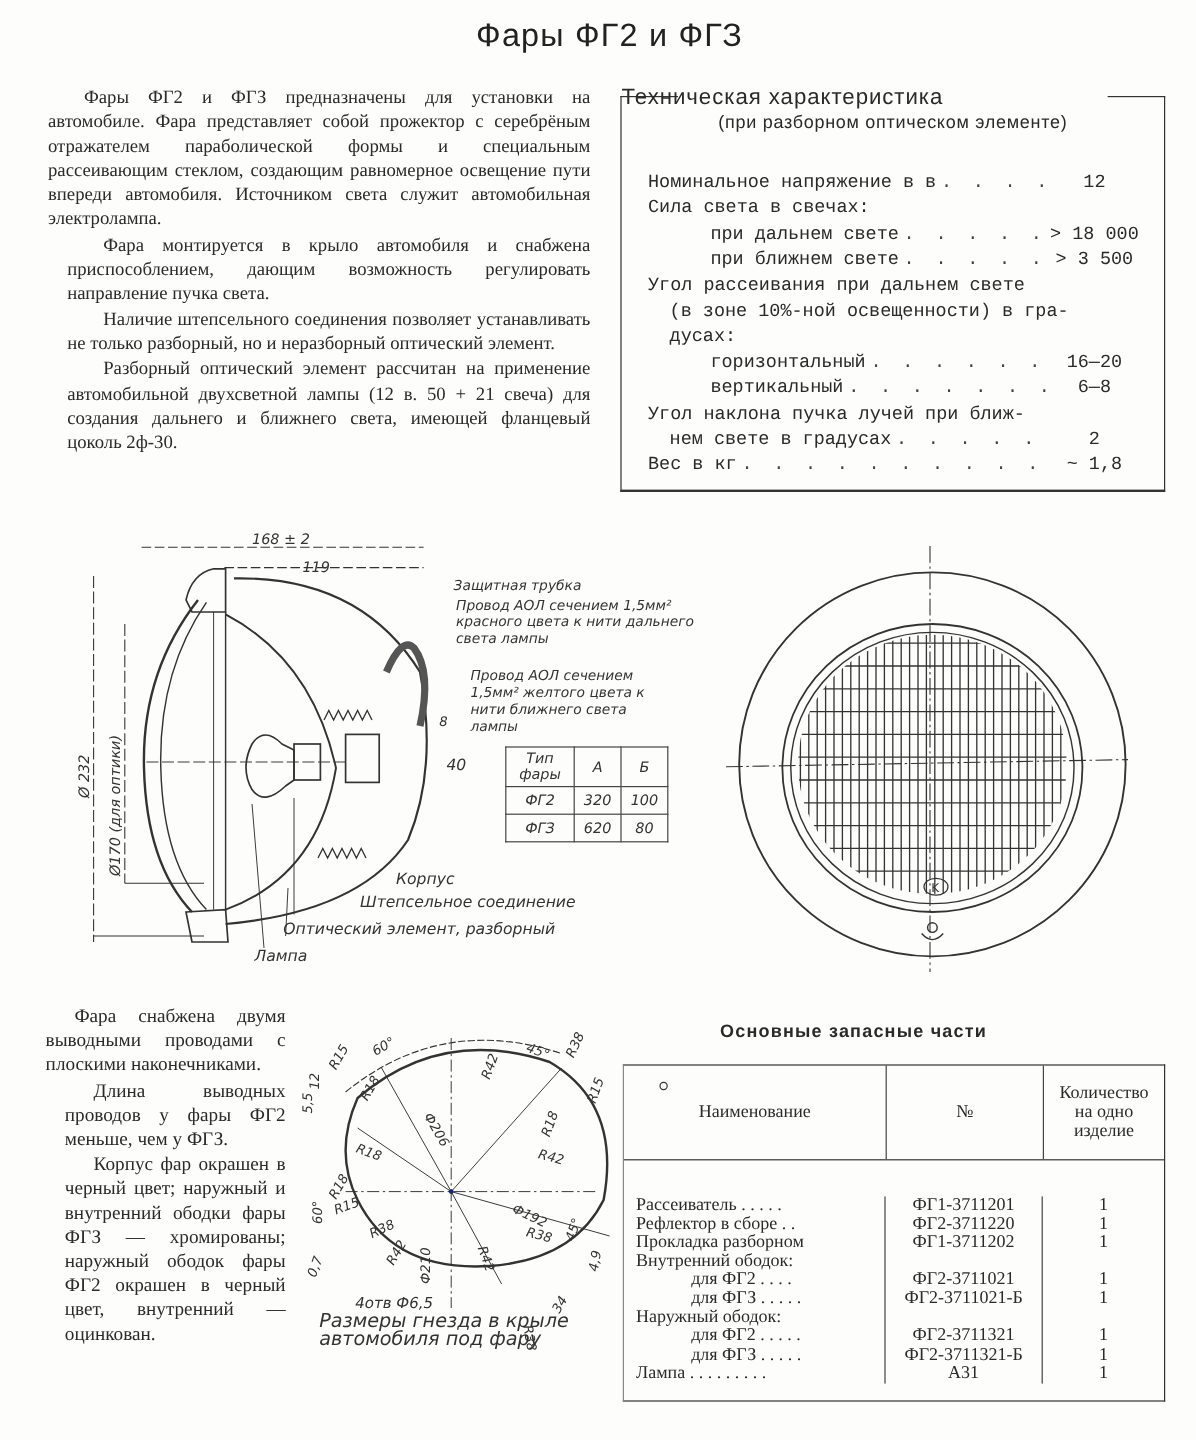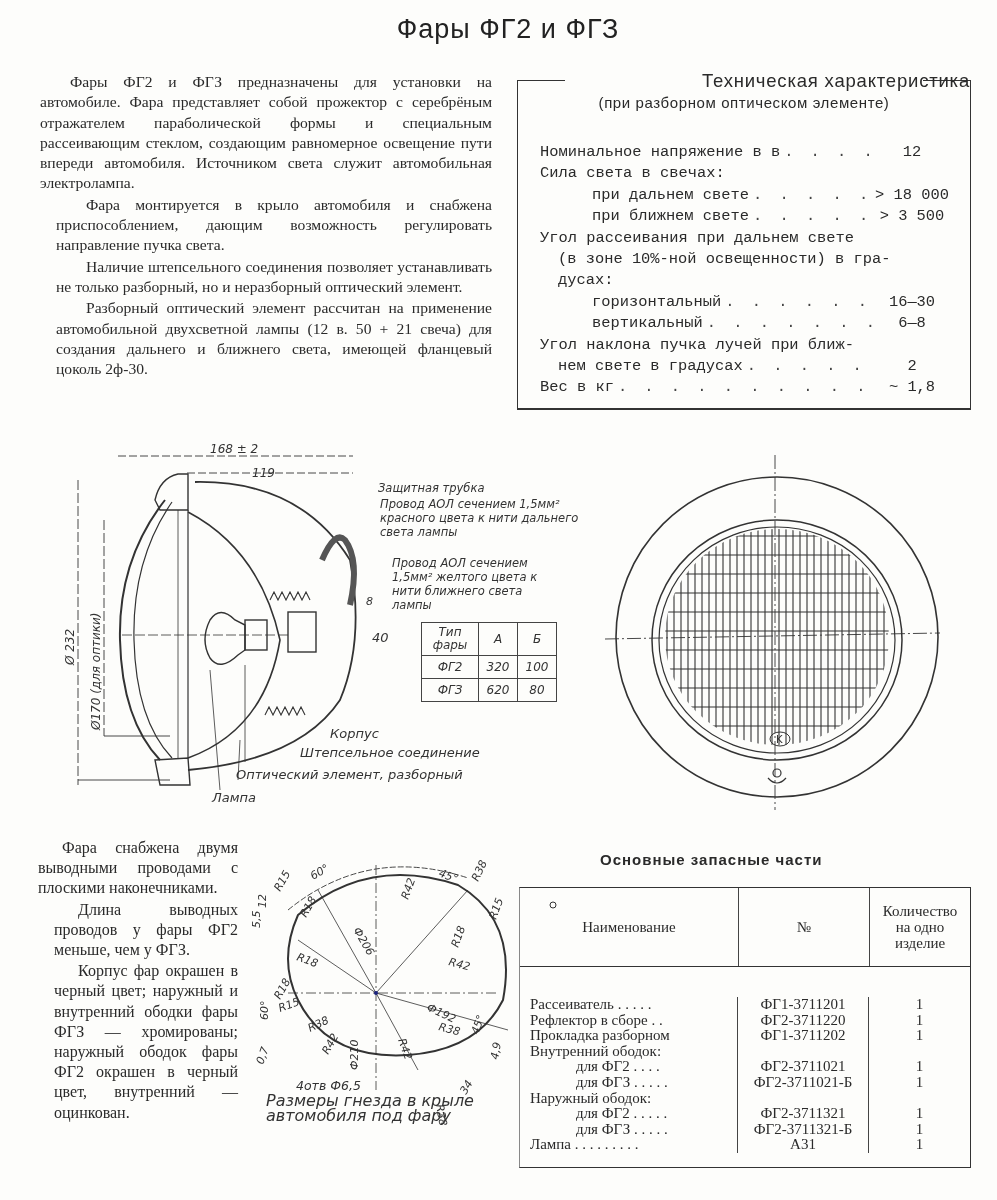--- a/index.html
+++ b/index.html
@@ -24,21 +24,21 @@
   #side-text .para { font-size: 16px; line-height: 20.2px; text-indent: 24px; }
 
   
   #spec-box {
     left: 517px; top: 80px; width: 452px; height: 328px;
     border-left: 1.5px solid #333; border-right: 1.5px solid #333; border-bottom: 2px solid #333;
   }
   #spec-box .topline-l { position:absolute; left:-1px; top:0; width: 48px; border-top:1.5px solid #333; }
   #spec-box .topline-r { position:absolute; right:-1px; top:0; width: 48px; border-top:1.5px solid #333; }
   .spec-title {
-    position: absolute; left: 0; top: -10px; width: 100%; text-align: right;
+    position: absolute; left: 0; top: -10px; width: 100%; text-align: left;
     font-family: "Liberation Sans", "DejaVu Sans", sans-serif; font-size: 18.5px; letter-spacing: 0.8px;
   }
   .spec-sub {
     position: absolute; left: 0; top: 14px; width: 100%; text-align: center;
     font-family: "Liberation Sans", "DejaVu Sans", sans-serif; font-size: 15px; letter-spacing: 0.6px;
   }
   .spec-rows { position: absolute; left: 22px; top: 62px; width: 412px; font-size: 15.4px; }
   .srow { display: flex; height: 21.4px; line-height: 21.4px; white-space: nowrap; font-family: Liberation Mono, monospace; }
   .srow .lbl { flex: 0 0 auto; }
   .srow .dots { flex: 1 1 auto; overflow: hidden; letter-spacing: 4px; color:#444; padding-left:4px; }
@@ -132,21 +132,21 @@
         <span class="val"></span>
       </div>
       <div class="srow i1">
         <span class="lbl">дусах:</span>
         <span class="dots"></span>
         <span class="val"></span>
       </div>
       <div class="srow i2">
         <span class="lbl">горизонтальный</span>
         <span class="dots">. . . . . . . . .</span>
-        <span class="val">16—30</span>
+        <span class="val">16—20</span>
       </div>
       <div class="srow i2">
         <span class="lbl">вертикальный</span>
         <span class="dots">. . . . . . . . . .</span>
         <span class="val">6—8</span>
       </div>
       <div class="srow">
         <span class="lbl">Угол наклона пучка лучей при ближ-</span>
         <span class="dots"></span>
         <span class="val"></span>

